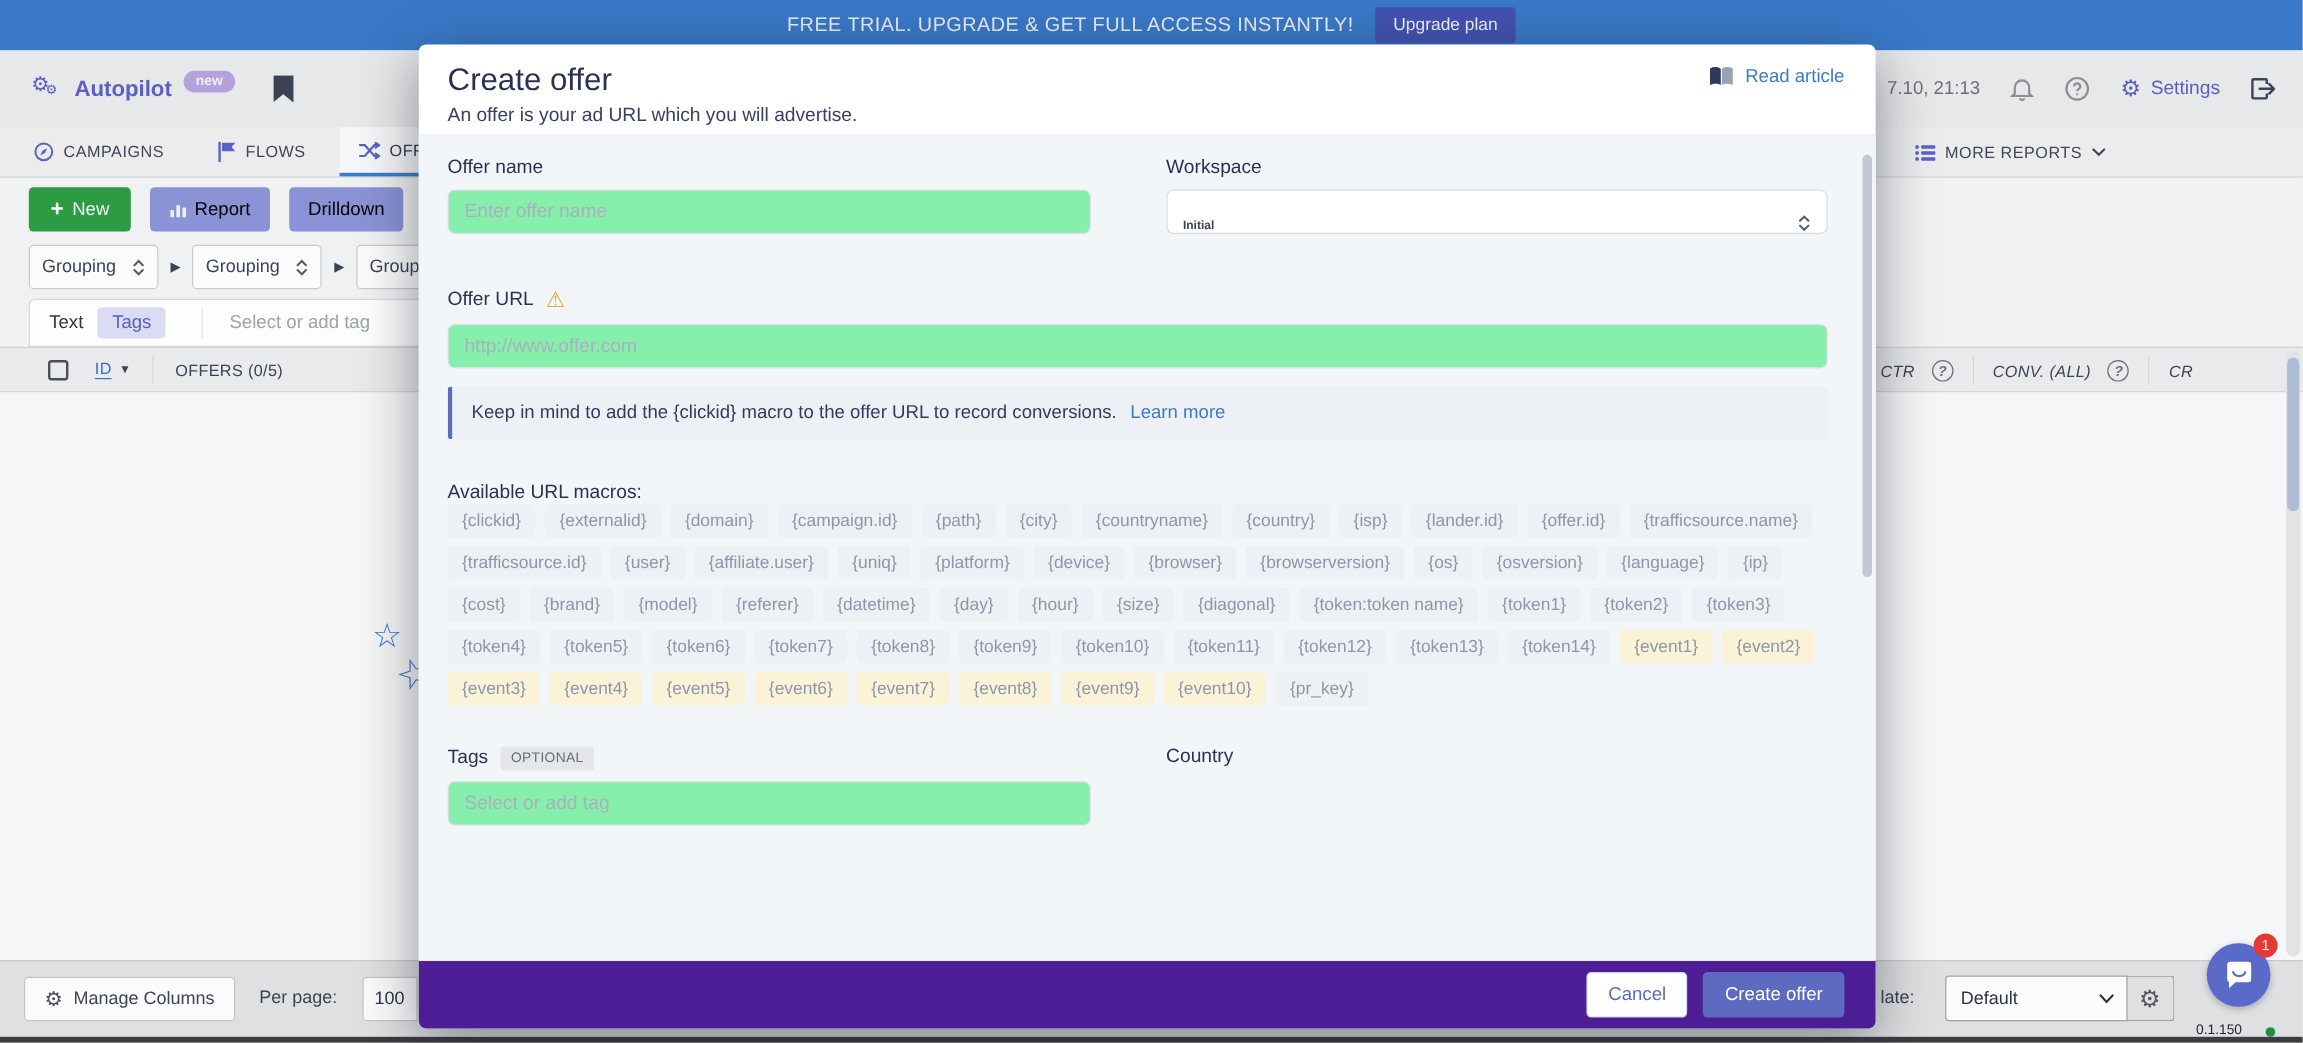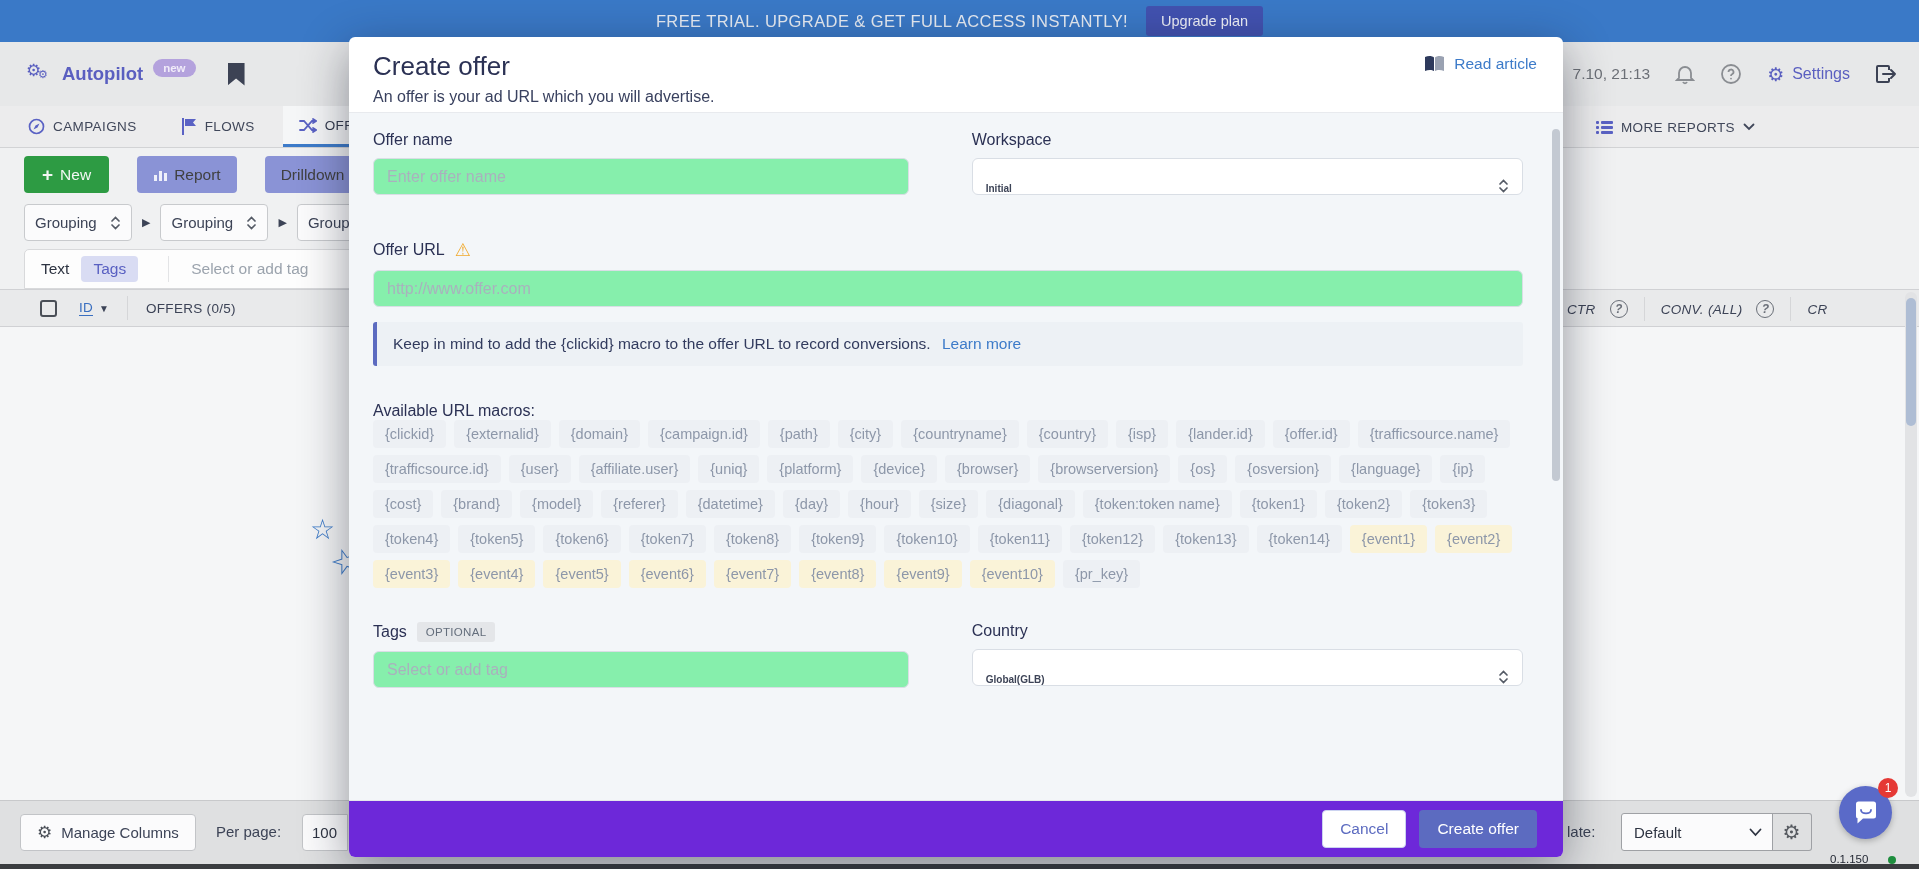--- a/index.html
+++ b/index.html
@@ -40,22 +40,22 @@
   .tab .ticon { color:#5a62c4; display:flex; }
   .tab.active { background:#f5f6f7; border-bottom:3px solid #3d7bc9; color:#333a4d; }
   .more-reports { position:absolute; right:164px; top:0; height:42px; display:flex; align-items:center; gap:8px;
                   font-size:13.5px; letter-spacing:.4px; color:#40475a; cursor:pointer; }
   .more-reports .ticon { color:#5a62c4; display:flex; }
 
   
   .toolbar { position:absolute; left:24px; top:156px; display:flex; align-items:center; gap:16px; }
   .btn-new { background:#2d9b43; color:#f2f7f3; border:none; border-radius:4px; height:37px; padding:0 18px;
              font-size:15.5px; display:flex; align-items:center; gap:7px; cursor:pointer; }
-  .btn-indigo { background:#8a93d6; color:#404040; border:none; border-radius:4px; height:37px; padding:0 16px;
-                font-size:15.5px; display:flex; align-items:center; gap:6px; cursor:pointer;margin-left:12px; }
+  .btn-indigo { background:#8a93d6; color:#000000; border:none; border-radius:4px; height:37px; padding:0 16px;
+                font-size:15.5px; display:flex; align-items:center; gap:6px; cursor:pointer; }
   .plus { font-size:19px; font-weight:bold; }
   .pencil { color:#5c626e; margin-left:18px; display:flex; }
 
   
   .grouping-row { position:absolute; left:24px; top:204px; display:flex; align-items:center; gap:10px; }
   .group-select { width:108px; height:37px; background:#fbfbfc; border:1px solid #c8cacd; border-radius:4px;
                   display:flex; align-items:center; justify-content:space-between; padding:0 10px;
                   font-size:15px; color:#3c4356; cursor:pointer; }
   .sep-arrow { color:#3c4356; font-size:11px; }
 
@@ -153,21 +153,21 @@
 
   .macros-label { margin-top:36px; font-size:16px; color:#2b3154; }
   .macros-list { display:flex; flex-wrap:wrap; gap:7px 8px; width:1160px; }
   .chip { background:#edf0f4; color:#8d97a9; font-size:14.5px; padding:6px 12px; border-radius:4px;
           cursor:pointer; white-space:nowrap; }
   .chip-hl { background:#faf3d8; }
 
   .tags-row { margin-top:34px; }
   .note2 { margin-top:15px; }
 
-  .modal-footer { position:absolute; left:0; bottom:0; width:100%; height:57px; background:#6d28d9;
+  .modal-footer { position:absolute; left:0; bottom:0; width:100%; height:57px; background:#4c1d95;
                   border-top:1px solid #e4e7ea; border-radius:0 0 6px 6px; display:flex; align-items:center;
                   justify-content:flex-end; gap:13px; padding-right:26px; }
   .btn-cancel { height:38px; padding:0 17px; background:#fff; border:1px solid #ccd3f0; border-radius:4px;
                 color:#5c6bc0; font-size:15.5px; cursor:pointer; }
   .btn-create { height:38px; padding:0 18px; background:#5c6bc0; border:none; border-radius:4px;
                 color:#fff; font-size:15.5px; cursor:pointer; }
 
   svg { display:block; }
 </style>
 </head>
@@ -486,27 +486,20 @@
     <div class="form-row tags-row">
       <div class="fcol-l">
         <div class="flabel">
           <span>Tags</span>
           <span class="optional-badge">OPTIONAL</span>
         </div>
         <input class="finput" placeholder="Select or add tag" style="">
       </div>
       <div class="fcol-r">
         <div class="flabel">Country</div>
-        <div class="fselect">
-          <span>Global(GLB)</span>
-          <svg width="11" height="16" viewBox="0 0 11 16" fill="none" stroke="#555b66" stroke-width="1.7" stroke-linecap="round">
-              <path d="M2 6 L5.5 2.5 L9 6"></path>
-              <path d="M2 10 L5.5 13.5 L9 10"></path>
-            </svg>
-        </div>
       </div>
     </div>
 
 
     <div class="mb-scroll"></div>
   </div>
 
   <div class="modal-footer">
     <button class="btn-cancel">Cancel</button>
     <button class="btn-create">Create offer</button>

